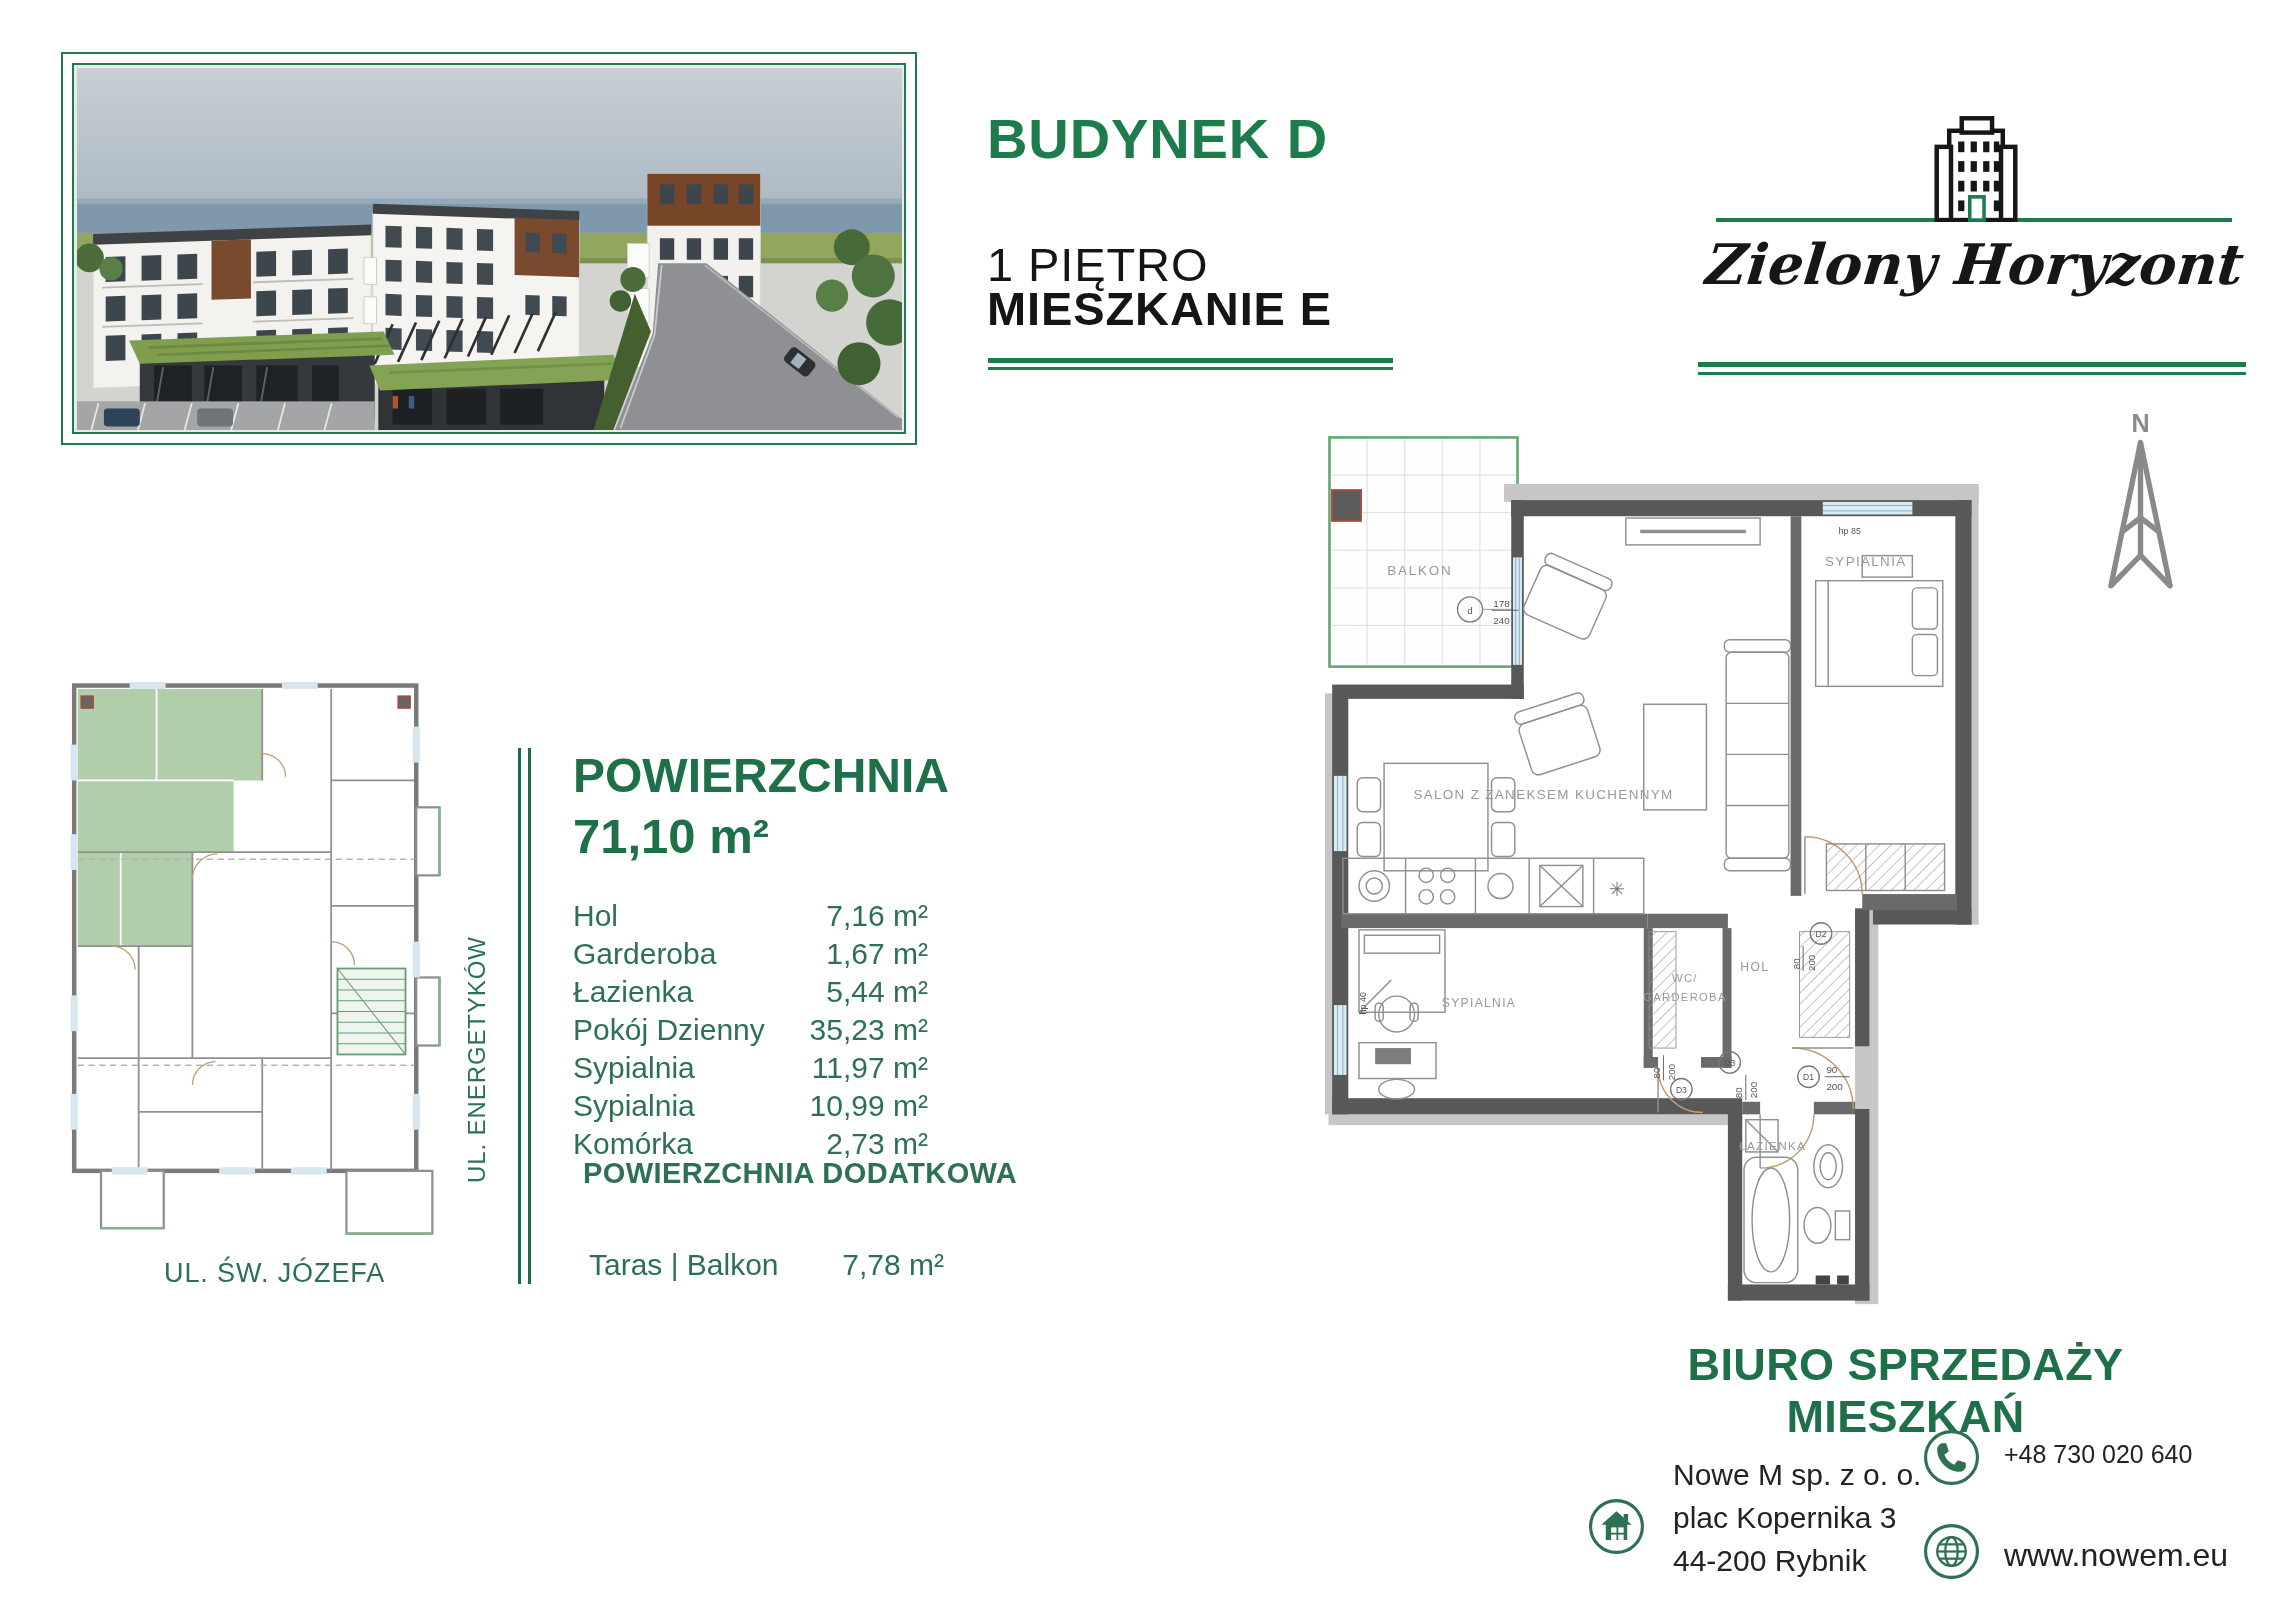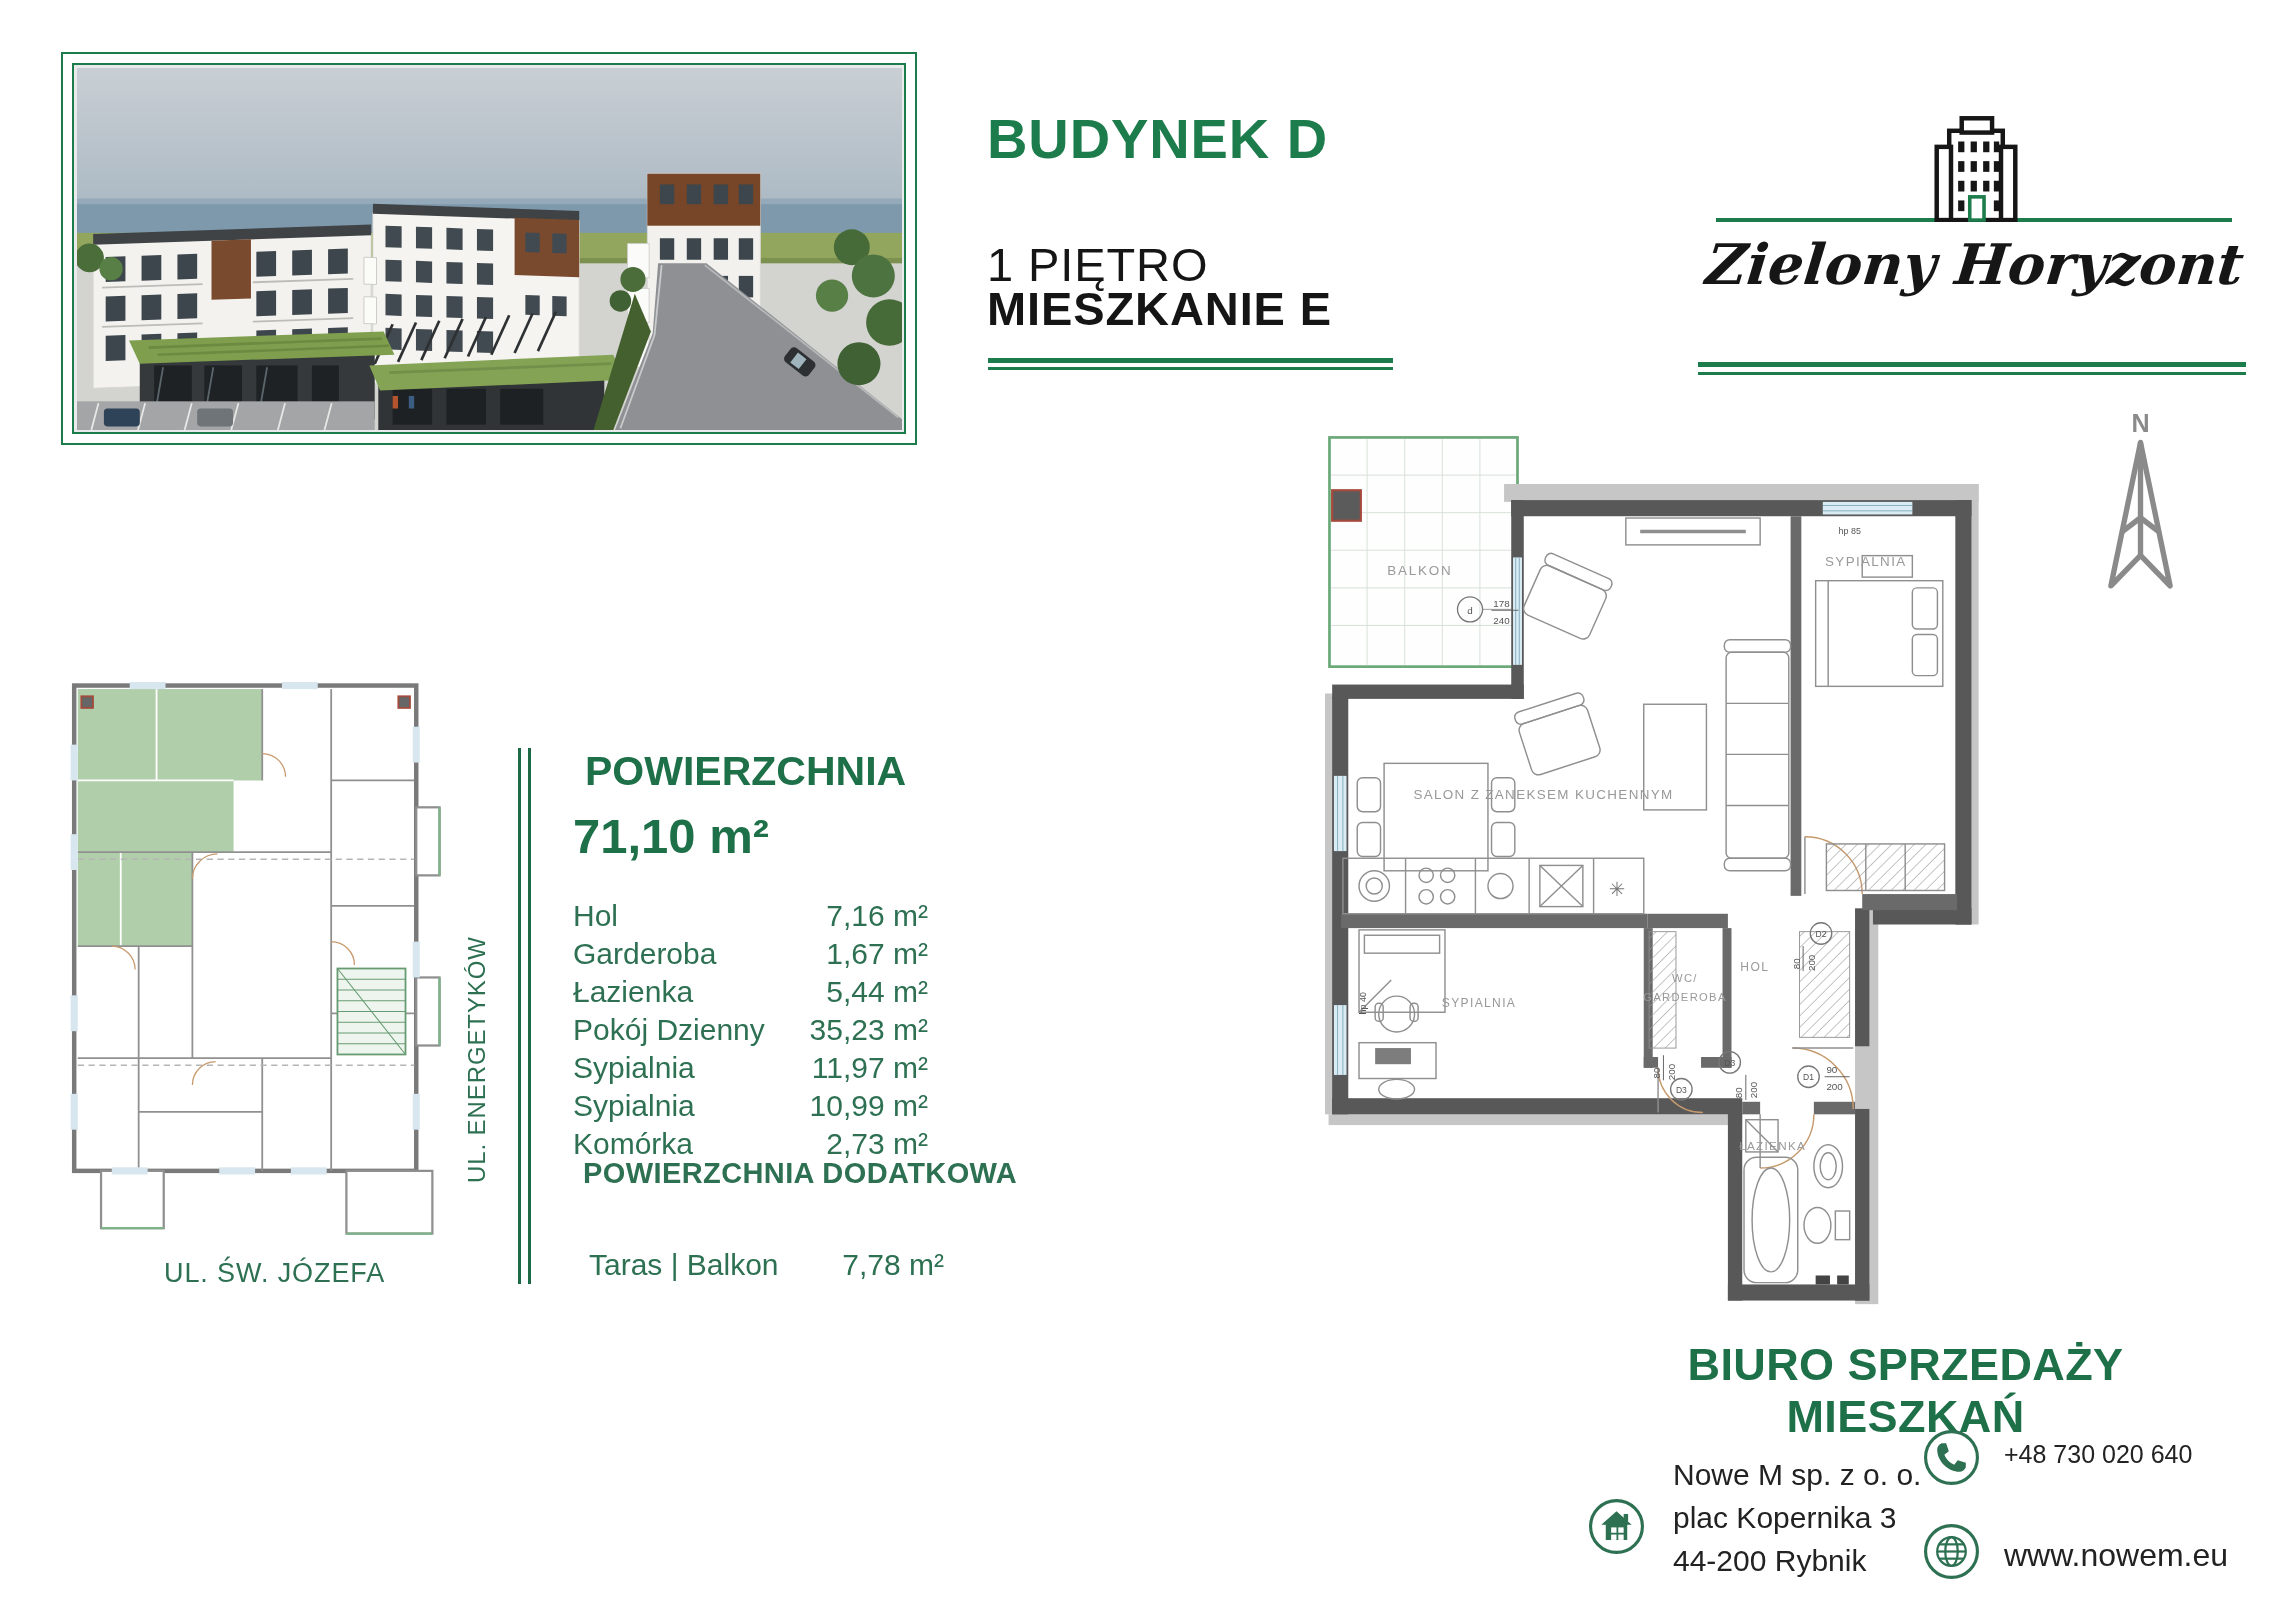--- a/index.html
+++ b/index.html
@@ -25,21 +25,21 @@
   .logo-building{left:1926px;top:111px;}
   .logo-script{left:1702px;top:231px;width:546px;text-align:center;
                font-family:"DejaVu Serif",serif;font-style:italic;font-weight:700;
                font-size:56px;color:#161616;transform:skewX(-6deg);}
   .rule-l1{left:1698px;top:362px;width:548px;height:5.4px;}
   .rule-l2{left:1698px;top:372px;width:548px;height:2.7px;}
 
   
   .vrule1{left:518px;top:748px;width:2.7px;height:536px;background:#1d6b46;}
   .vrule2{left:528px;top:748px;width:2.7px;height:536px;background:#1d6b46;}
-  .a-title{left:573px;top:748px;font-size:41px;font-weight:700;color:#1e7049;margin-left:12px;}
+  .a-title{left:573px;top:748px;font-size:48px;font-weight:700;color:#1e7049;}
   .a-total{left:573px;top:808px;font-size:49px;font-weight:700;color:#1e7049;}
   .a-table{left:573px;top:897px;width:355px;}
   .a-row{display:flex;justify-content:space-between;font-size:30px;color:#2d7052;line-height:38px;}
   .a-sub{left:573px;top:1157px;font-size:29px;font-weight:700;color:#2d7052;letter-spacing:0.4px;margin-left:10px;}
   .a-extra{left:573px;top:1246px;width:355px;margin-left:16px;}
 
   
   .street-v{left:463px;top:879px;height:304px;width:36px;
             writing-mode:vertical-rl;transform:rotate(180deg);
             font-size:24px;color:#2d7052;letter-spacing:0.9px;}

